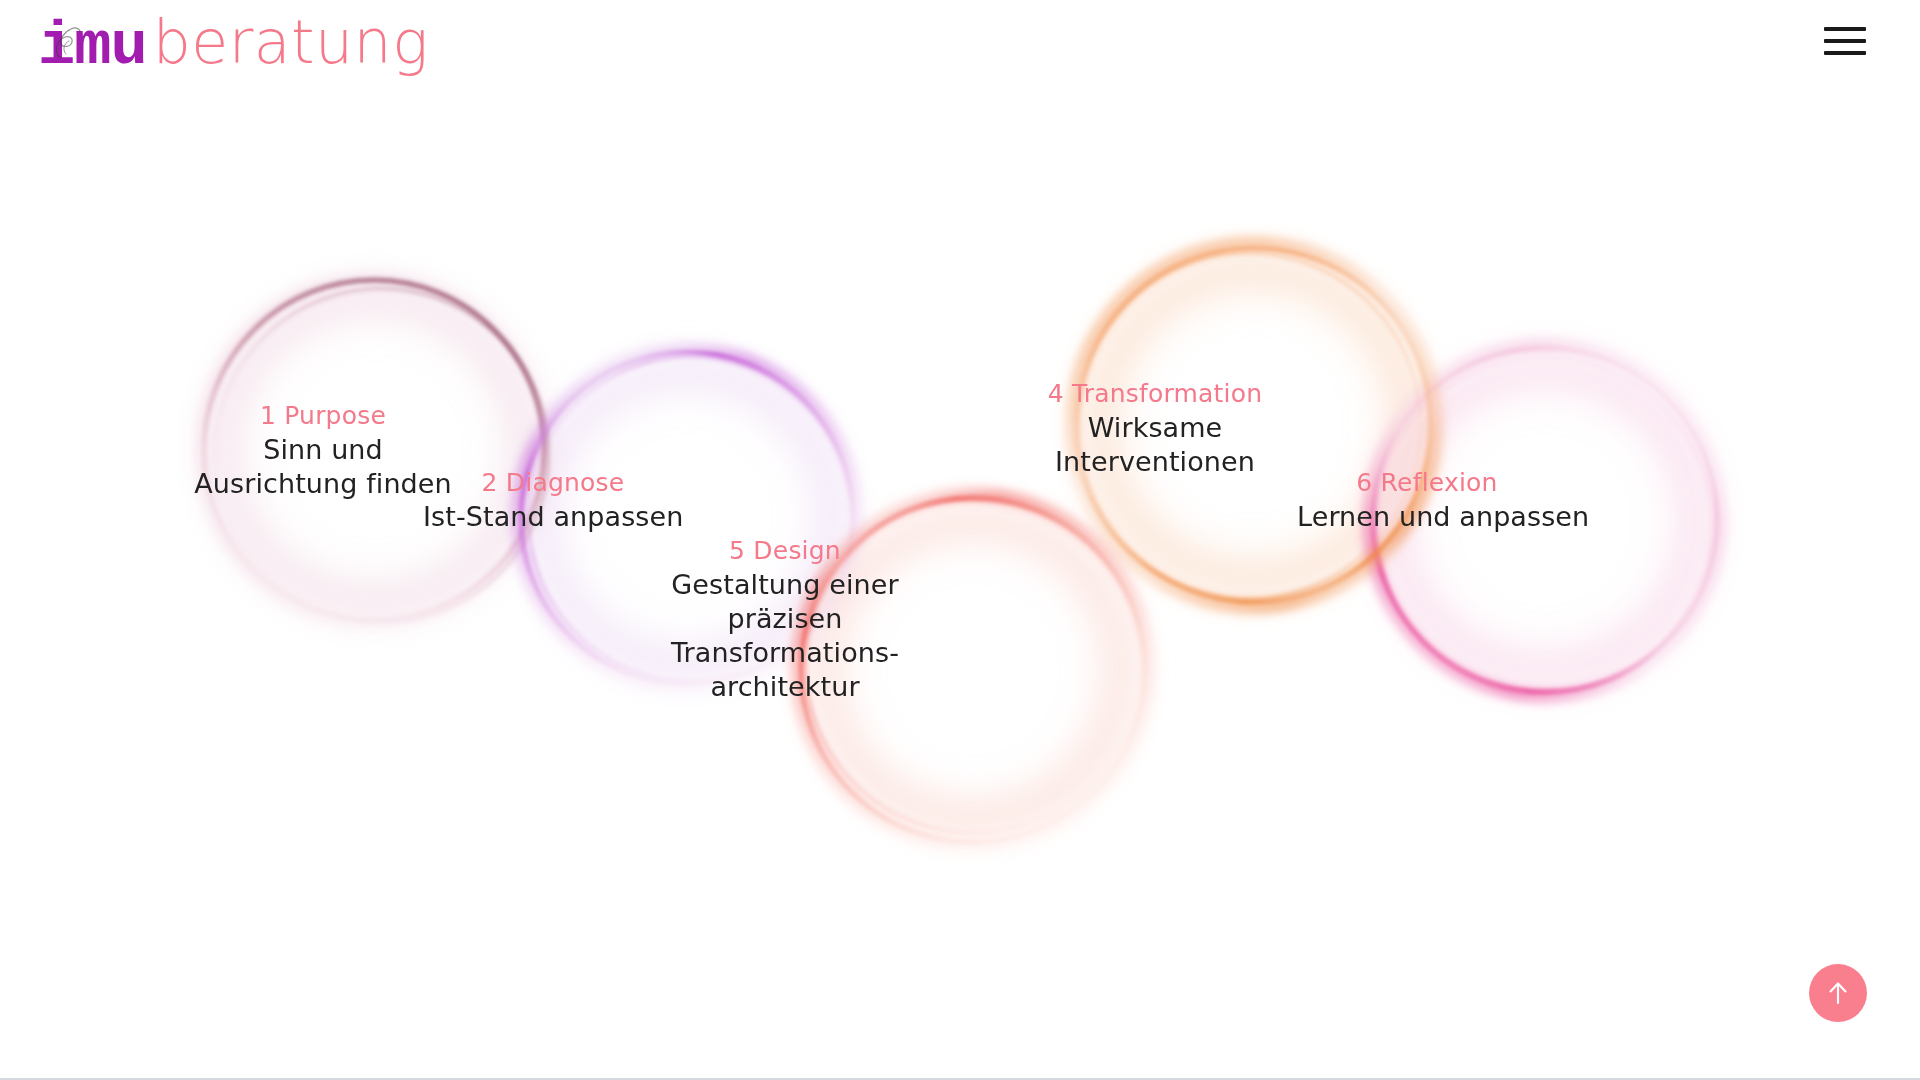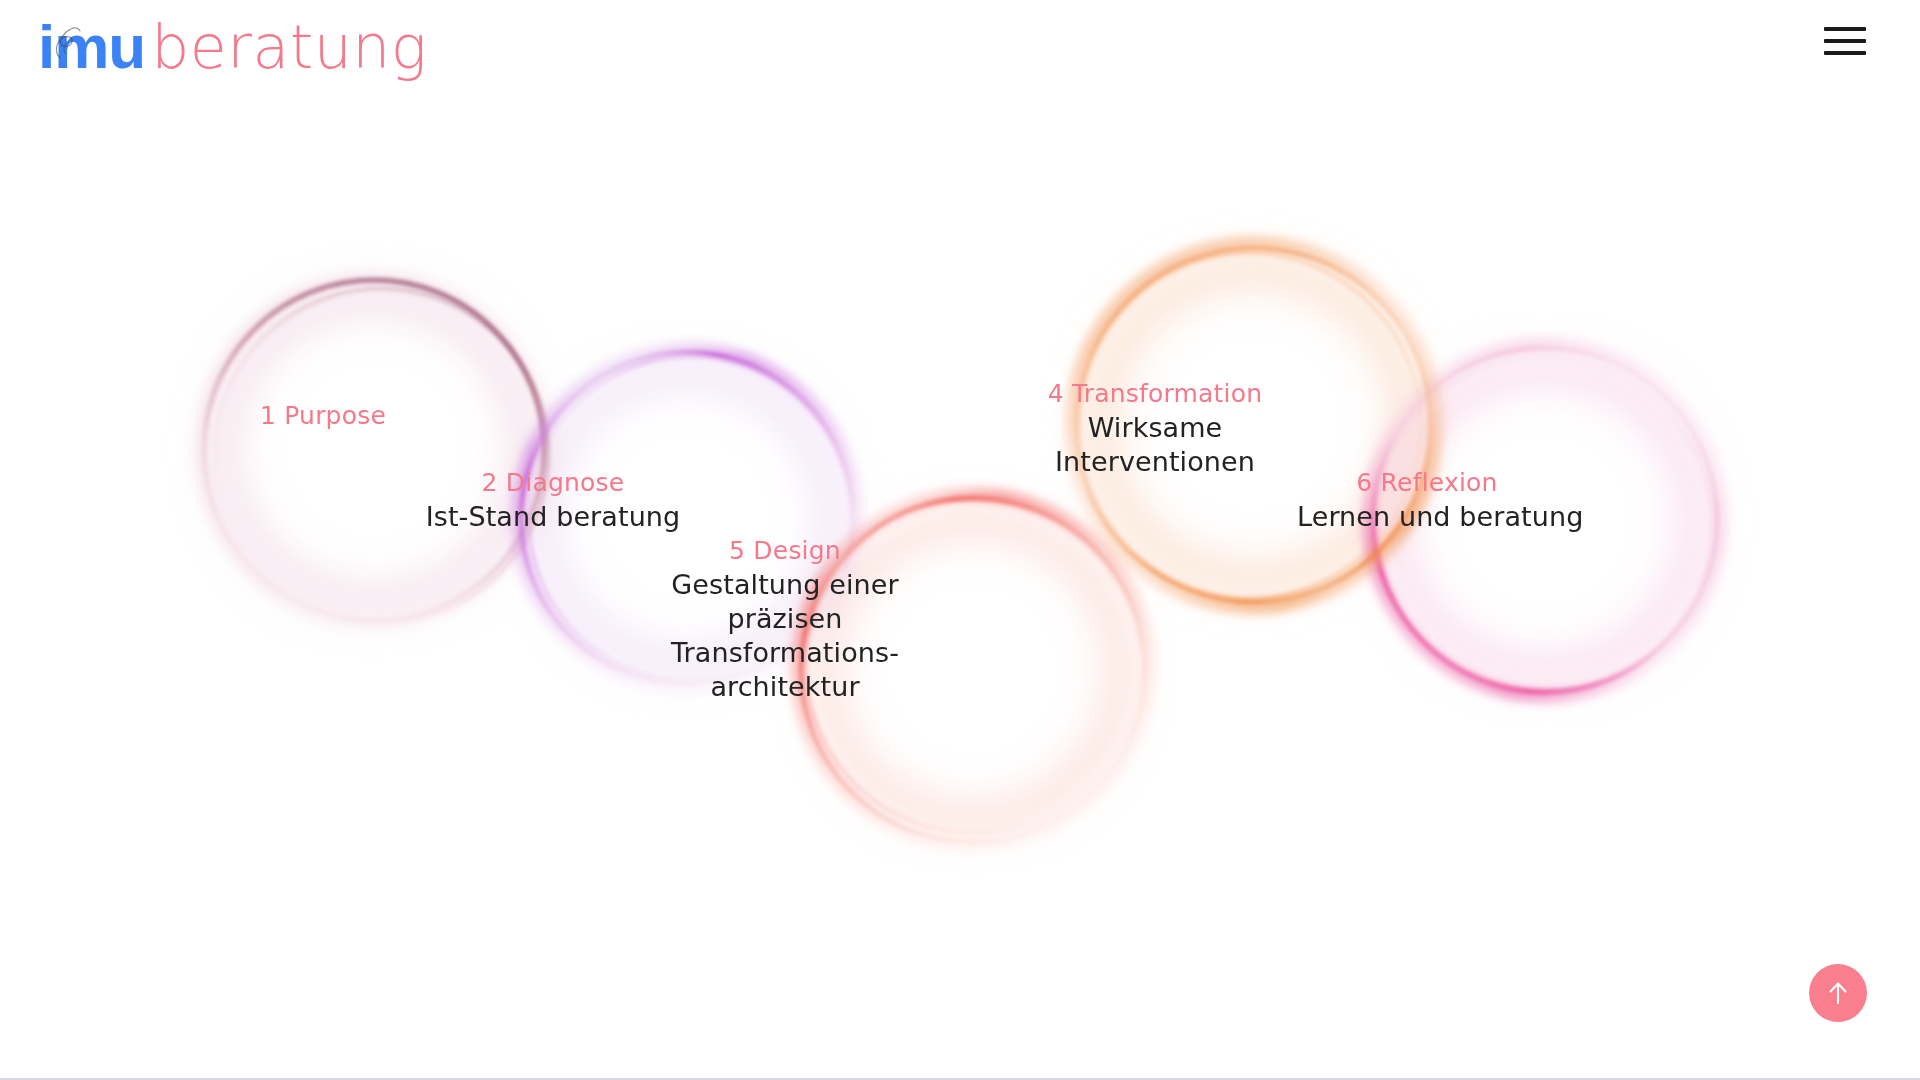--- a/index.html
+++ b/index.html
@@ -34,25 +34,25 @@
     left: 38px;
     top: 8px;
     display: flex;
     align-items: baseline;
     line-height: 1;
     white-space: nowrap;
     cursor: pointer;
   }
   .logo-mark {
     position: relative;
-    font-family: Liberation Sans, sans-serif;
+    font-family: Liberation Mono, monospace;
     font-size: 62px;
     font-weight: 700;
     letter-spacing: -1px;
-    color: #3b82f6;
+    color: #a21caf;
     margin-top: 8px;
   }
   .logo-script {
     position: absolute;
     left: 14px;
     top: 16px;
     width: 34px;
     height: 38px;
     opacity: .55;
     pointer-events: none;
@@ -291,26 +291,30 @@
 
       <g>
         <circle cx="973" cy="670" r="176" fill="none" stroke="url(#g3)" stroke-width="13" filter="url(#softer)" opacity="0.55" transform="rotate(14 973 670)"></circle>
         <circle cx="973" cy="670" r="172" fill="none" stroke="url(#g3)" stroke-width="4.4" filter="url(#soft)"></circle>
         <circle cx="976" cy="666" r="168" fill="none" stroke="url(#g3)" stroke-width="2.8" opacity="0.45" filter="url(#soft)" transform="rotate(-30 973 670)"></circle>
       </g>
     </svg>
 
     <div class="node" id="node-1">
       <div class="node-title">1 Purpose</div>
+      <div class="node-desc">
+        <span>Sinn und</span>
+        <span>Ausrichtung finden</span>
+      </div>
     </div>
 
     <div class="node" id="node-2">
       <div class="node-title">2 Diagnose</div>
       <div class="node-desc">
-        <span>Ist-Stand beratung</span>
+        <span>Ist-Stand anpassen</span>
       </div>
     </div>
 
     <div class="node" id="node-3">
       <div class="node-title">5 Design</div>
       <div class="node-desc">
         <span>Gestaltung einer</span>
         <span>präzisen</span>
         <span>Transformations-</span>
         <span>architektur</span>
@@ -321,21 +325,21 @@
       <div class="node-title">4 Transformation</div>
       <div class="node-desc">
         <span>Wirksame</span>
         <span>Interventionen</span>
       </div>
     </div>
 
     <div class="node" id="node-5">
       <div class="node-title">6 Reflexion</div>
       <div class="node-desc">
-        <span>Lernen und beratung</span>
+        <span>Lernen und anpassen</span>
       </div>
     </div>
 
   </section>
 
   <button class="scroll-top">
     <span>
       <svg width="24" height="26" viewBox="0 0 24 26" aria-hidden="true">
         <path d="M12 23 L12 4 M12 3.5 L4.5 11.5 M12 3.5 L19.5 11.5" fill="none" stroke="#ffffff" stroke-width="2.1" stroke-linecap="round" stroke-linejoin="round"></path>
       </svg>

